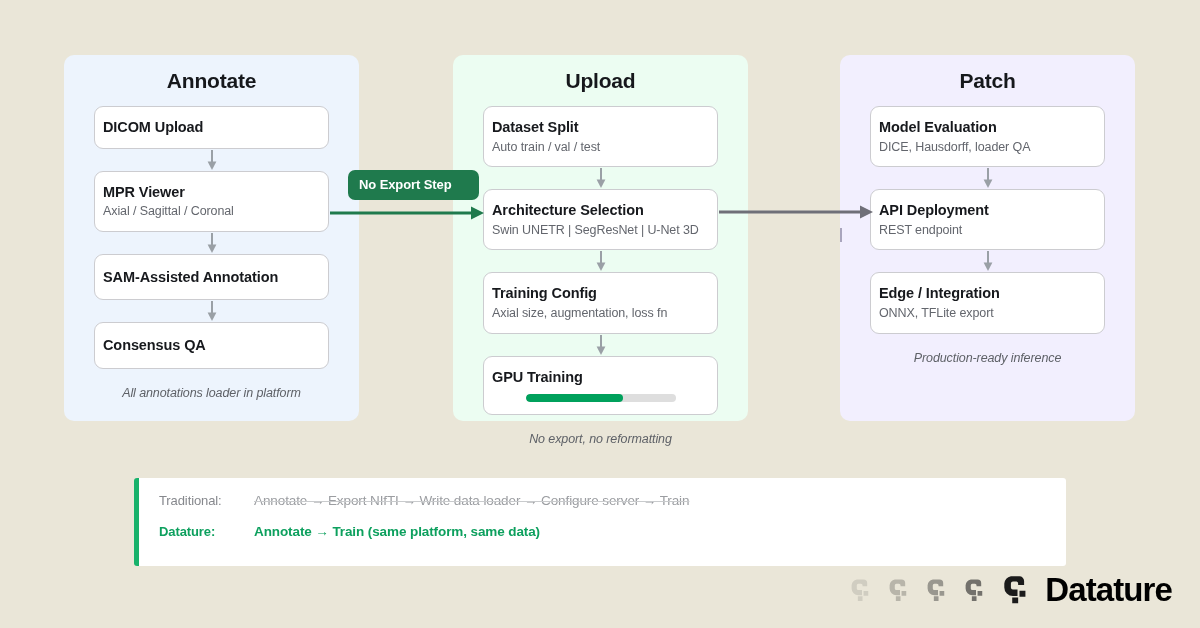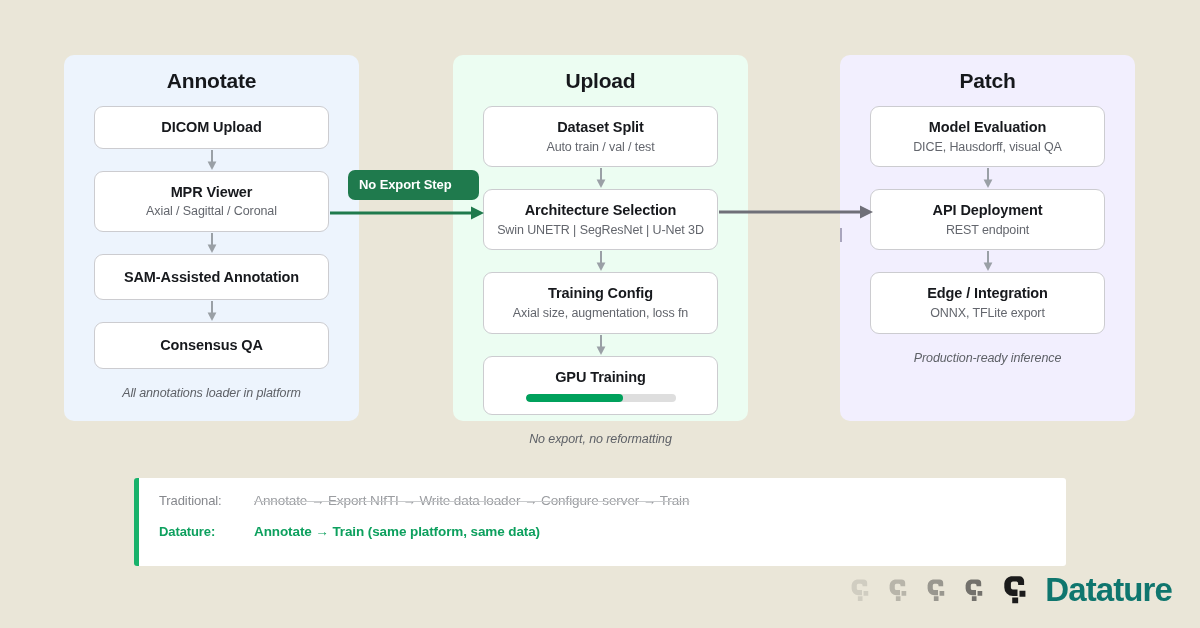--- a/index.html
+++ b/index.html
@@ -52,21 +52,21 @@
   .nodes { margin-top: 13px; }
 
   .node {
     position: relative;
     margin: 0 auto;
     width: 235px;
     background: #ffffff;
     border: 1px solid #ccccd0;
     border-radius: 9px;
     padding: 11px 8px 11px 8px;
-    text-align: center;
+    text-align: left;
   }
   .node.tall { padding: 13px 8px 13px 8px; }
 
   .node-title {
     font-size: 14.5px;
     font-weight: bold;
     color: #17191d;
     line-height: 1.28;
     letter-spacing: -0.1px;
   }
@@ -177,21 +177,21 @@
     bottom: 22px;
     display: flex;
     align-items: center;
     z-index: 4;
   }
   .logo-ghost { margin-right: 12px; display: block; }
   #logo-lockup { display: flex; align-items: center; }
   #logo-wordmark {
     font-size: 33px;
     font-weight: bold;
-    color: #0f766e;
+    color: #000000;
     letter-spacing: -0.9px;
     margin-left: 11px;
     line-height: 1;
   }
 </style>
 </head>
 <body>
 
 <svg id="bg-pattern" viewBox="0 0 1200 628" xmlns="http://www.w3.org/2000/svg">
   <defs>
@@ -315,21 +315,21 @@
     <div class="column-note">No export, no reformatting</div>
   </section>
 
   <section class="column" id="col-deploy">
     <h2 class="column-title">Patch</h2>
 
     <div class="nodes">
 
       <div class="node">
         <div class="node-title">Model Evaluation</div>
-        <div class="node-sub">DICE, Hausdorff, visual QA</div>
+        <div class="node-sub">DICE, Hausdorff, loader QA</div>
       </div>
 
       <div class="vconn">
         <svg width="14" height="22" viewBox="0 0 14 22">
           <line x1="7" y1="1" x2="7" y2="13" stroke="#9aa0a6" stroke-width="2"></line>
           <polygon points="7,21 2.6,12.5 11.4,12.5" fill="#9aa0a6"></polygon>
         </svg>
       </div>
 
       <div class="node">

